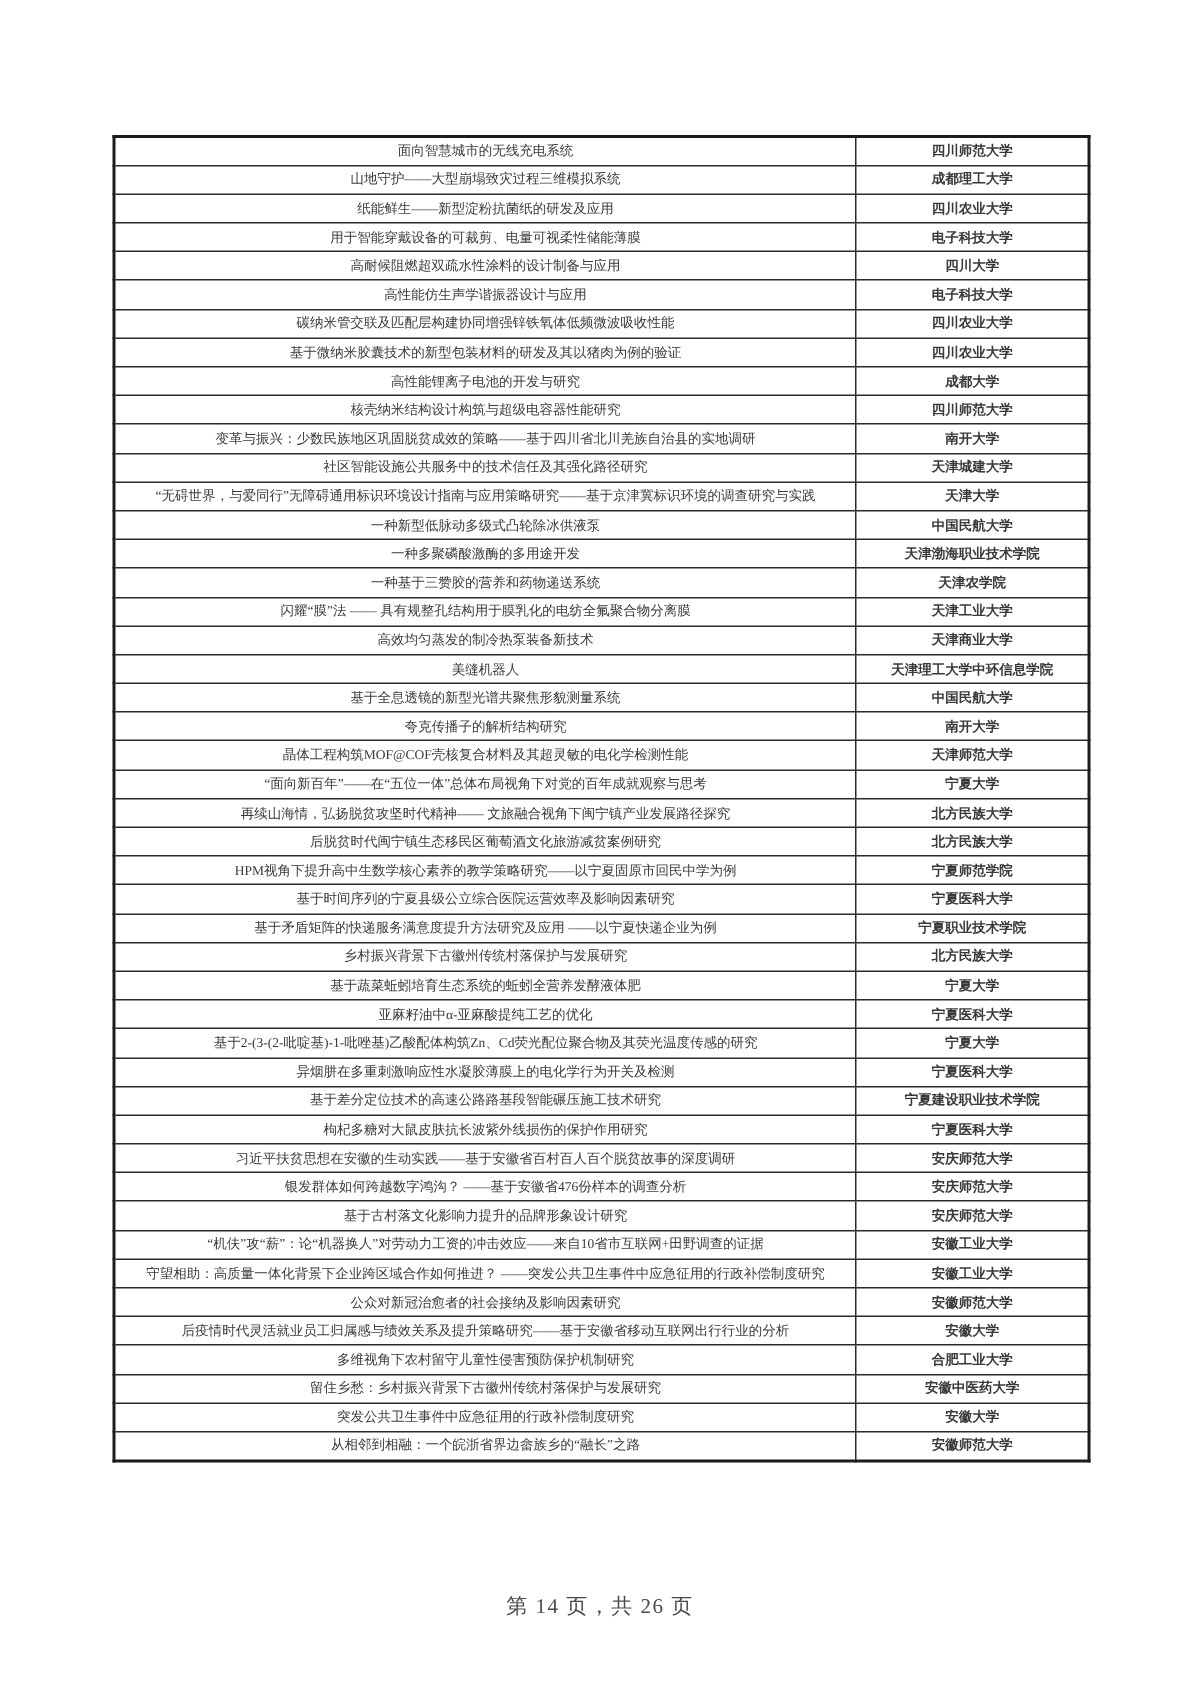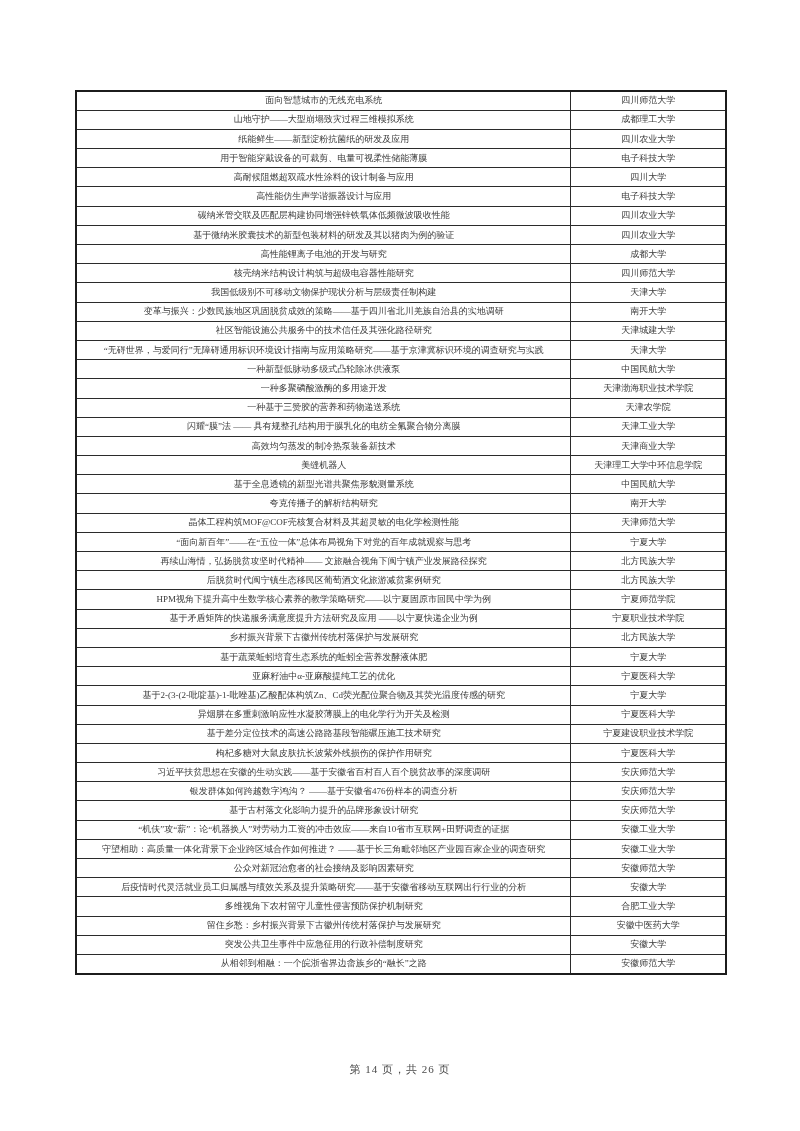--- a/index.html
+++ b/index.html
@@ -28,27 +28,27 @@
     font-size: 9px;
     line-height: 1.2;
     color: #3a3a3a;
     text-align: center;
     vertical-align: middle;
     overflow: hidden;
     white-space: nowrap;
   }
   .doc-table { border: 2px solid #1c1c1c; }
   .doc-table td.col-title { width: 485px; }
-  .doc-table td.col-univ  { width: 152px; }
+  .doc-table td.col-univ  { width: 152px; font-weight: bold; }
   .footer {
     position: absolute;
     left: 0; top: 1062px;
     width: 100%;
     text-align: center;
-    font-size: 11px;
+    font-size: 14px;
     color: #4a4a4a;
     letter-spacing: 1px;
   }
 </style>
 </head>
 <body>
 
 <div class="page">
 
   <table class="doc-table">
@@ -88,24 +88,20 @@
       </tr>
         <tr>
         <td class="col-title">高性能锂离子电池的开发与研究</td>
         <td class="col-univ">成都大学</td>
       </tr>
         <tr>
         <td class="col-title">核壳纳米结构设计构筑与超级电容器性能研究</td>
         <td class="col-univ">四川师范大学</td>
       </tr>
         <tr>
-        <td class="col-title">我国低级别不可移动文物保护现状分析与层级责任制构建</td>
-        <td class="col-univ">天津大学</td>
-      </tr>
-        <tr>
         <td class="col-title">变革与振兴：少数民族地区巩固脱贫成效的策略——基于四川省北川羌族自治县的实地调研</td>
         <td class="col-univ">南开大学</td>
       </tr>
         <tr>
         <td class="col-title">社区智能设施公共服务中的技术信任及其强化路径研究</td>
         <td class="col-univ">天津城建大学</td>
       </tr>
         <tr>
         <td class="col-title">“无碍世界，与爱同行”无障碍通用标识环境设计指南与应用策略研究——基于京津冀标识环境的调查研究与实践</td>
         <td class="col-univ">天津大学</td>
@@ -156,20 +152,24 @@
       </tr>
         <tr>
         <td class="col-title">后脱贫时代闽宁镇生态移民区葡萄酒文化旅游减贫案例研究</td>
         <td class="col-univ">北方民族大学</td>
       </tr>
         <tr>
         <td class="col-title">HPM视角下提升高中生数学核心素养的教学策略研究——以宁夏固原市回民中学为例</td>
         <td class="col-univ">宁夏师范学院</td>
       </tr>
         <tr>
+        <td class="col-title">基于时间序列的宁夏县级公立综合医院运营效率及影响因素研究</td>
+        <td class="col-univ">宁夏医科大学</td>
+      </tr>
+        <tr>
         <td class="col-title">基于矛盾矩阵的快递服务满意度提升方法研究及应用 ——以宁夏快递企业为例</td>
         <td class="col-univ">宁夏职业技术学院</td>
       </tr>
         <tr>
         <td class="col-title">乡村振兴背景下古徽州传统村落保护与发展研究</td>
         <td class="col-univ">北方民族大学</td>
       </tr>
         <tr>
         <td class="col-title">基于蔬菜蚯蚓培育生态系统的蚯蚓全营养发酵液体肥</td>
         <td class="col-univ">宁夏大学</td>
@@ -204,21 +204,21 @@
       </tr>
         <tr>
         <td class="col-title">基于古村落文化影响力提升的品牌形象设计研究</td>
         <td class="col-univ">安庆师范大学</td>
       </tr>
         <tr>
         <td class="col-title">“机伕”攻“薪”：论“机器换人”对劳动力工资的冲击效应——来自10省市互联网+田野调查的证据</td>
         <td class="col-univ">安徽工业大学</td>
       </tr>
         <tr>
-        <td class="col-title">守望相助：高质量一体化背景下企业跨区域合作如何推进？ ——基于长三角毗邻地区产业园百家企业的调查研究</td>
+        <td class="col-title">守望相助：高质量一体化背景下企业跨区域合作如何推进？ ——突发公共卫生事件中应急征用的行政补偿制度研究</td>
         <td class="col-univ">安徽工业大学</td>
       </tr>
         <tr>
         <td class="col-title">公众对新冠治愈者的社会接纳及影响因素研究</td>
         <td class="col-univ">安徽师范大学</td>
       </tr>
         <tr>
         <td class="col-title">后疫情时代灵活就业员工归属感与绩效关系及提升策略研究——基于安徽省移动互联网出行行业的分析</td>
         <td class="col-univ">安徽大学</td>
       </tr>

